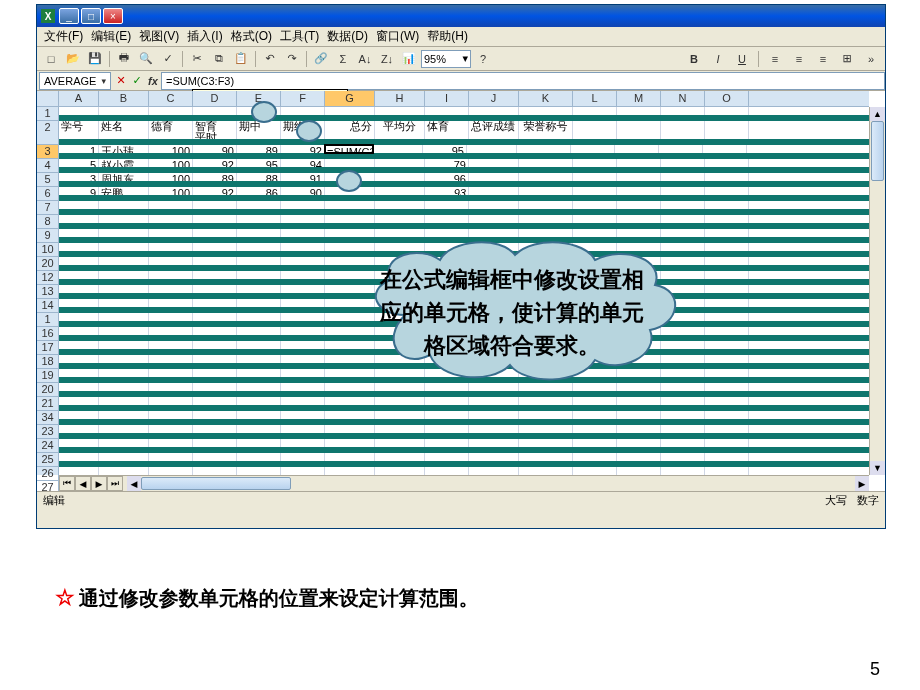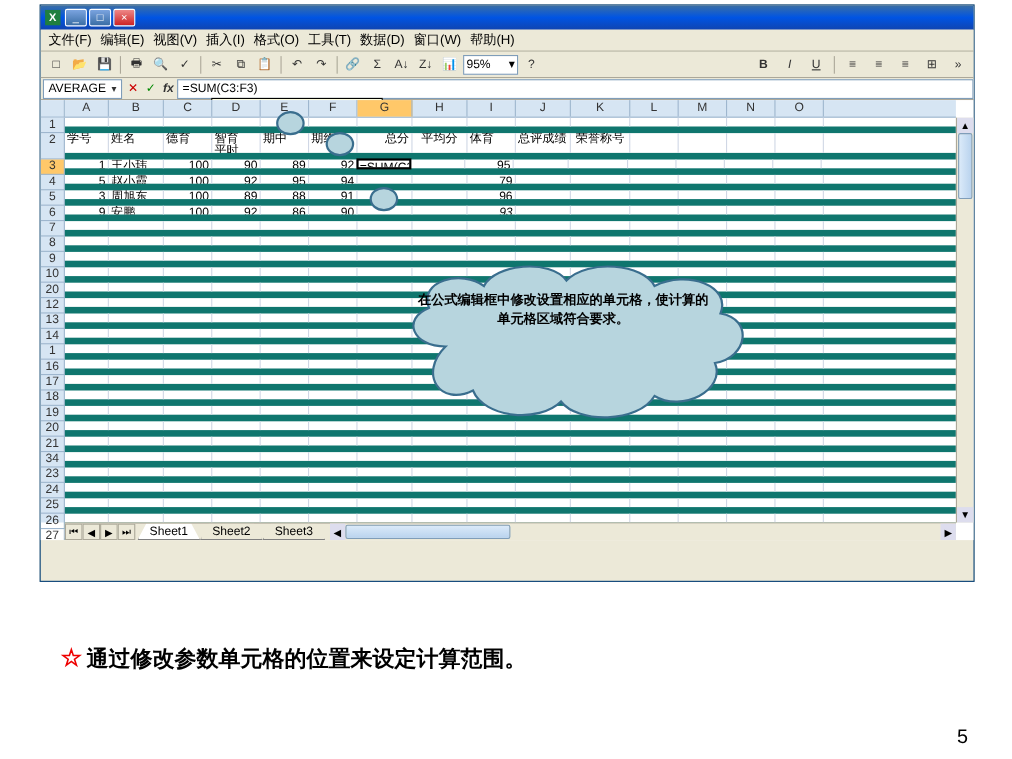--- a/index.html
+++ b/index.html
@@ -53,21 +53,21 @@
   .hscroll-track { flex:1; margin-left:4px; height:15px; background:#ece9d8; position:relative; display:flex;}
   .hscroll-track .arr{width:14px; height:15px; background:#dde; display:flex;align-items:center;justify-content:center;font-size:9px;}
   .hscroll-track .tr { flex:1; position:relative;}
   .hscroll-track .thumb{ position:absolute; top:1px; bottom:1px; left:0; width:150px; background:linear-gradient(#dbeaf9,#b9d3ee); border:1px solid #7f9db9; border-radius:2px;}
   .statusbar { height:18px; background:#ece9d8; border-top:1px solid #aca899; display:flex; align-items:center; padding:0 6px; font-size:11px;}
   .statusbar .right { margin-left:auto; display:flex; gap:10px;}
 
   .annot-circle { position:absolute; width:26px; height:22px; border:2px solid #3a6e8e; border-radius:50%; background:#b7d5de; }
   .cloud { position:absolute; top:235px; left:355px; width:330px; height:150px; }
   .cloud-shape { position:absolute; inset:0; }
-  .cloud-text { position:absolute; top:28px; left:24px; right:40px; font-size:12px; font-weight:bold; text-align:center; line-height:1.5; color:#000;}
+  .cloud-text { position:absolute; top:28px; left:24px; right:40px; font-size:22px; font-weight:bold; text-align:center; line-height:1.5; color:#000;}
   .bottom-note { position:absolute; top:585px; left:55px; font-size:20px; font-weight:bold; }
   .star { color:#e00; font-size:22px; margin-right:4px;}
   .page-num { position:absolute; bottom:10px; right:40px; font-size:18px; }
 </style>
 </head>
 <body>
 
 <div class="excel-window">
   <div class="titlebar">
     <span class="app-icon">X</span>
@@ -658,35 +658,37 @@
       <div class="thumb"></div>
       <div class="arr bot">▼</div>
     </div>
     <div class="hscroll-area">
       <div class="sheet-nav">
         <div class="sheet-nav-btn">⏮</div>
         <div class="sheet-nav-btn">◀</div>
         <div class="sheet-nav-btn">▶</div>
         <div class="sheet-nav-btn">⏭</div>
       </div>
-      <div class="sheet-tabs">
-        <div class="sheet-tab active">Sheet1</div>
-        <div class="sheet-tab">Sheet2</div>
-        <div class="sheet-tab">Sheet3</div>
-      </div>
       <div class="hscroll-track">
         <div class="arr">◀</div>
         <div class="tr">
             <div class="thumb"></div>
           </div>
         <div class="arr">▶</div>
       </div>
     </div>
   </div>
 
+  <div class="statusbar">
+    <span>编辑</span>
+    <span class="right">
+      <span>大写</span>
+      <span>数字</span>
+    </span>
+  </div>
 </div>
 
 <div class="annot-circle" style="top:101px; left:251px;"></div>
 <div class="annot-circle" style="top:120px; left:296px;"></div>
 <div class="annot-circle" style="top:170px; left:336px;"></div>
 
 <div class="cloud">
   <svg class="cloud-shape" viewBox="0 0 330 150">
     <path fill="#b7d5de" stroke="#3a6e8e" stroke-width="2" d="M50,80 C20,80 10,55 35,45 C25,20 65,10 85,25 C95,5 145,0 160,20 C180,0 230,5 240,25 C270,10 310,25 300,50 C330,55 325,90 295,95 C305,120 265,140 240,125 C225,150 170,150 155,130 C135,150 85,145 75,120 C45,135 25,105 50,80 Z"></path>
   </svg>

